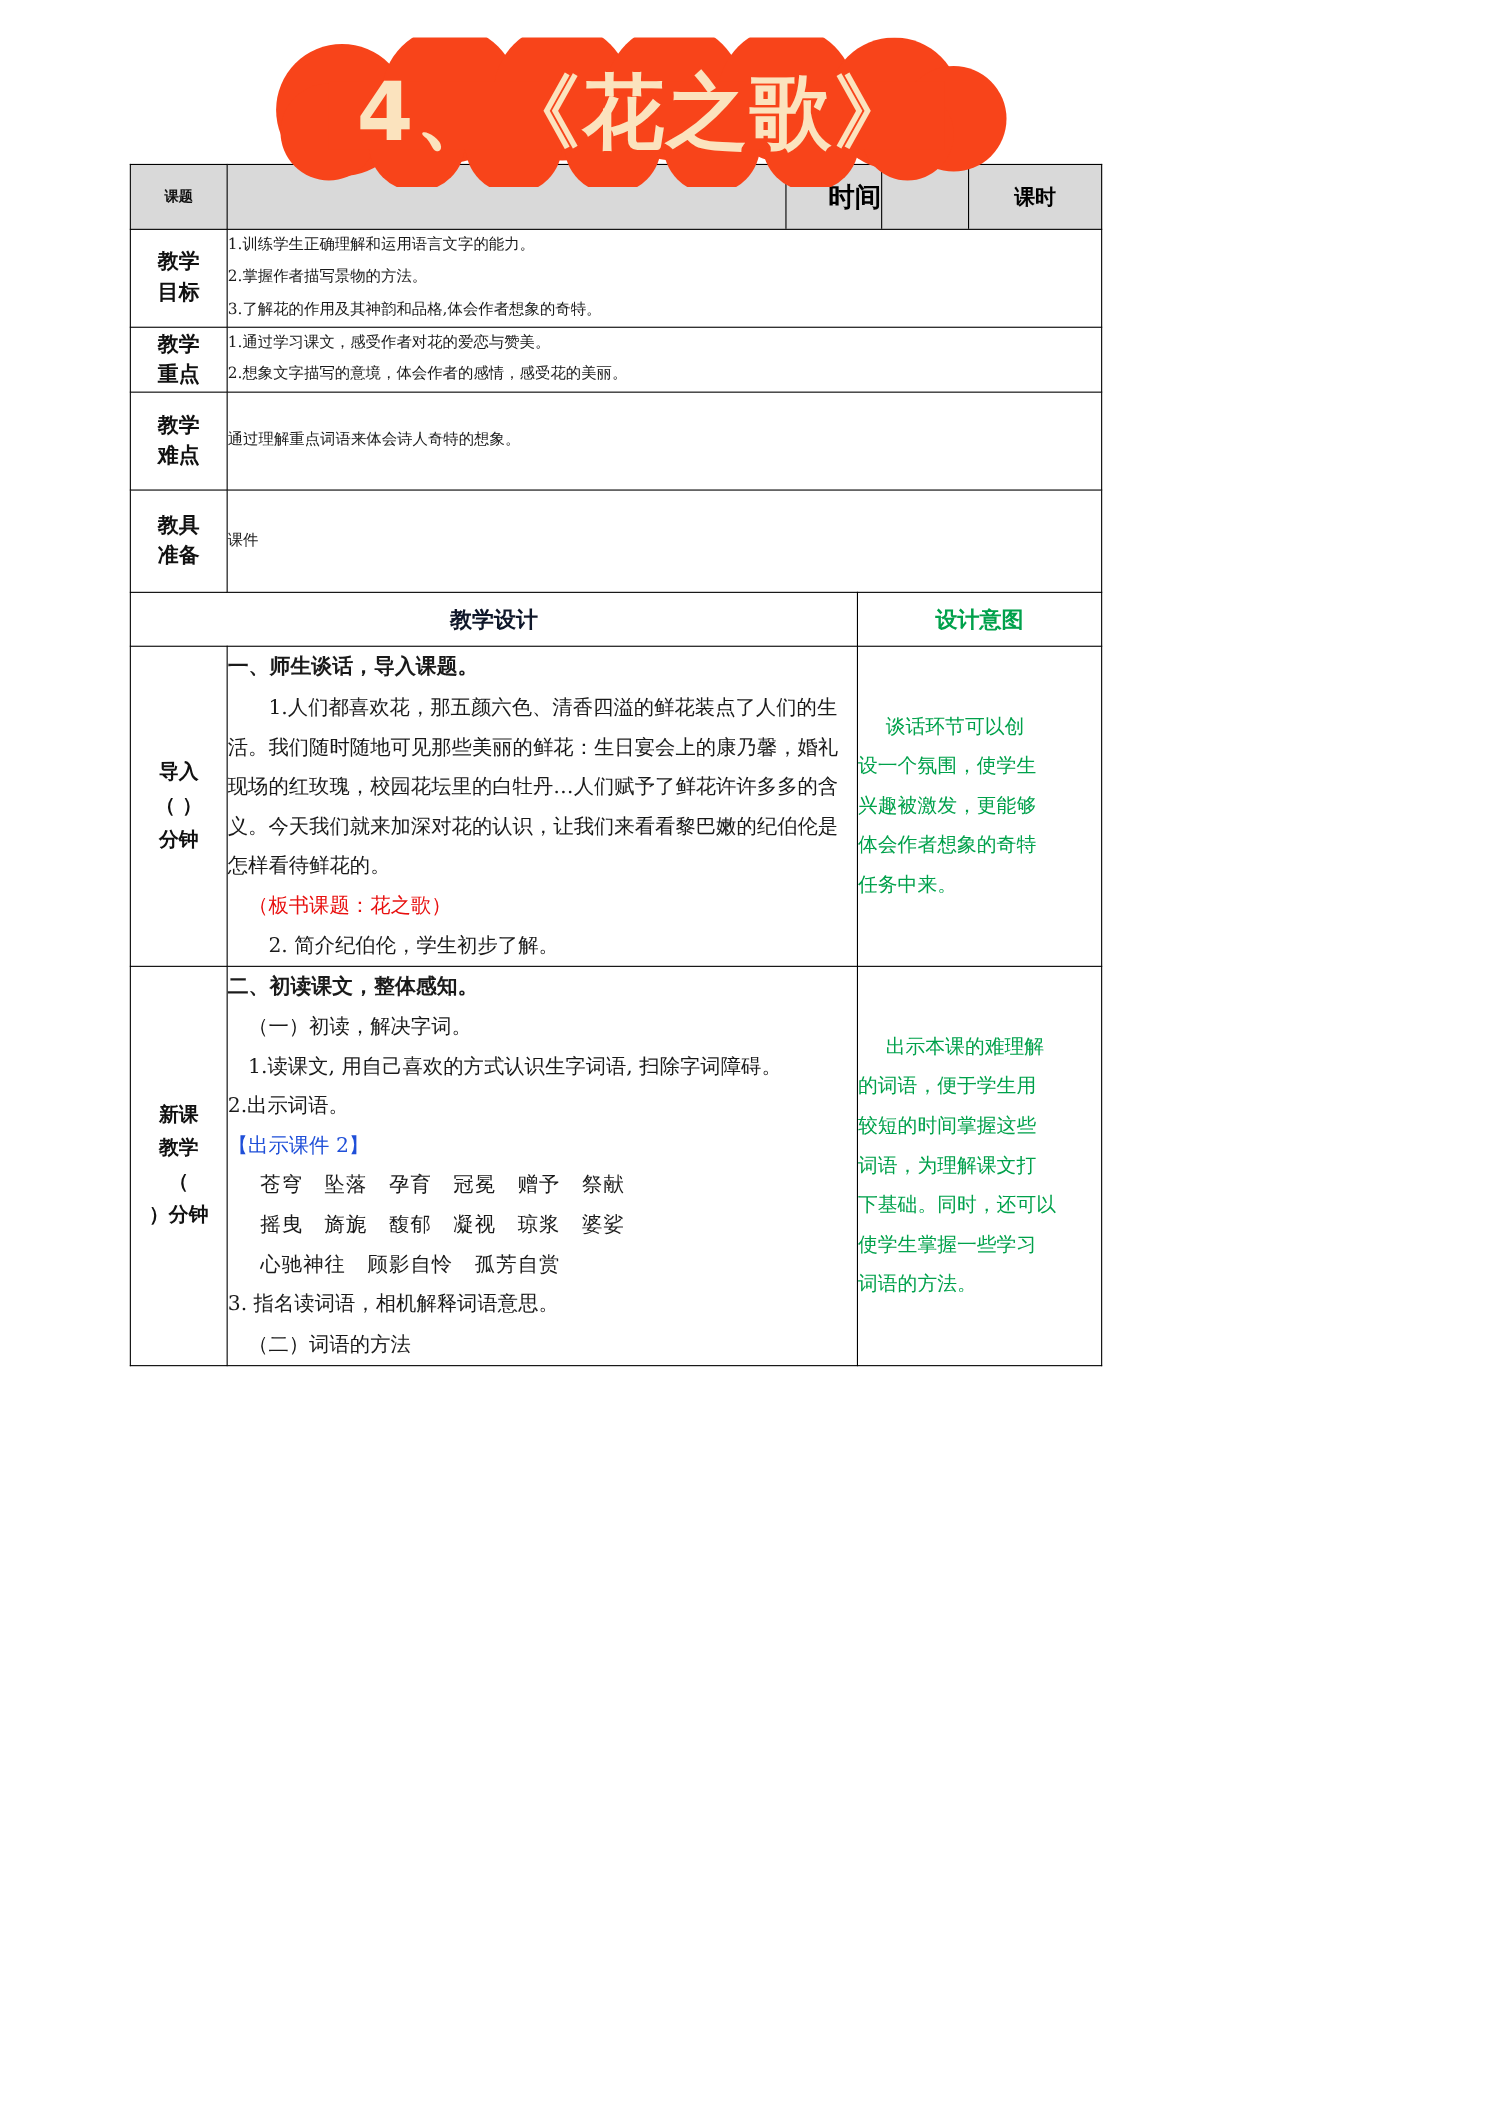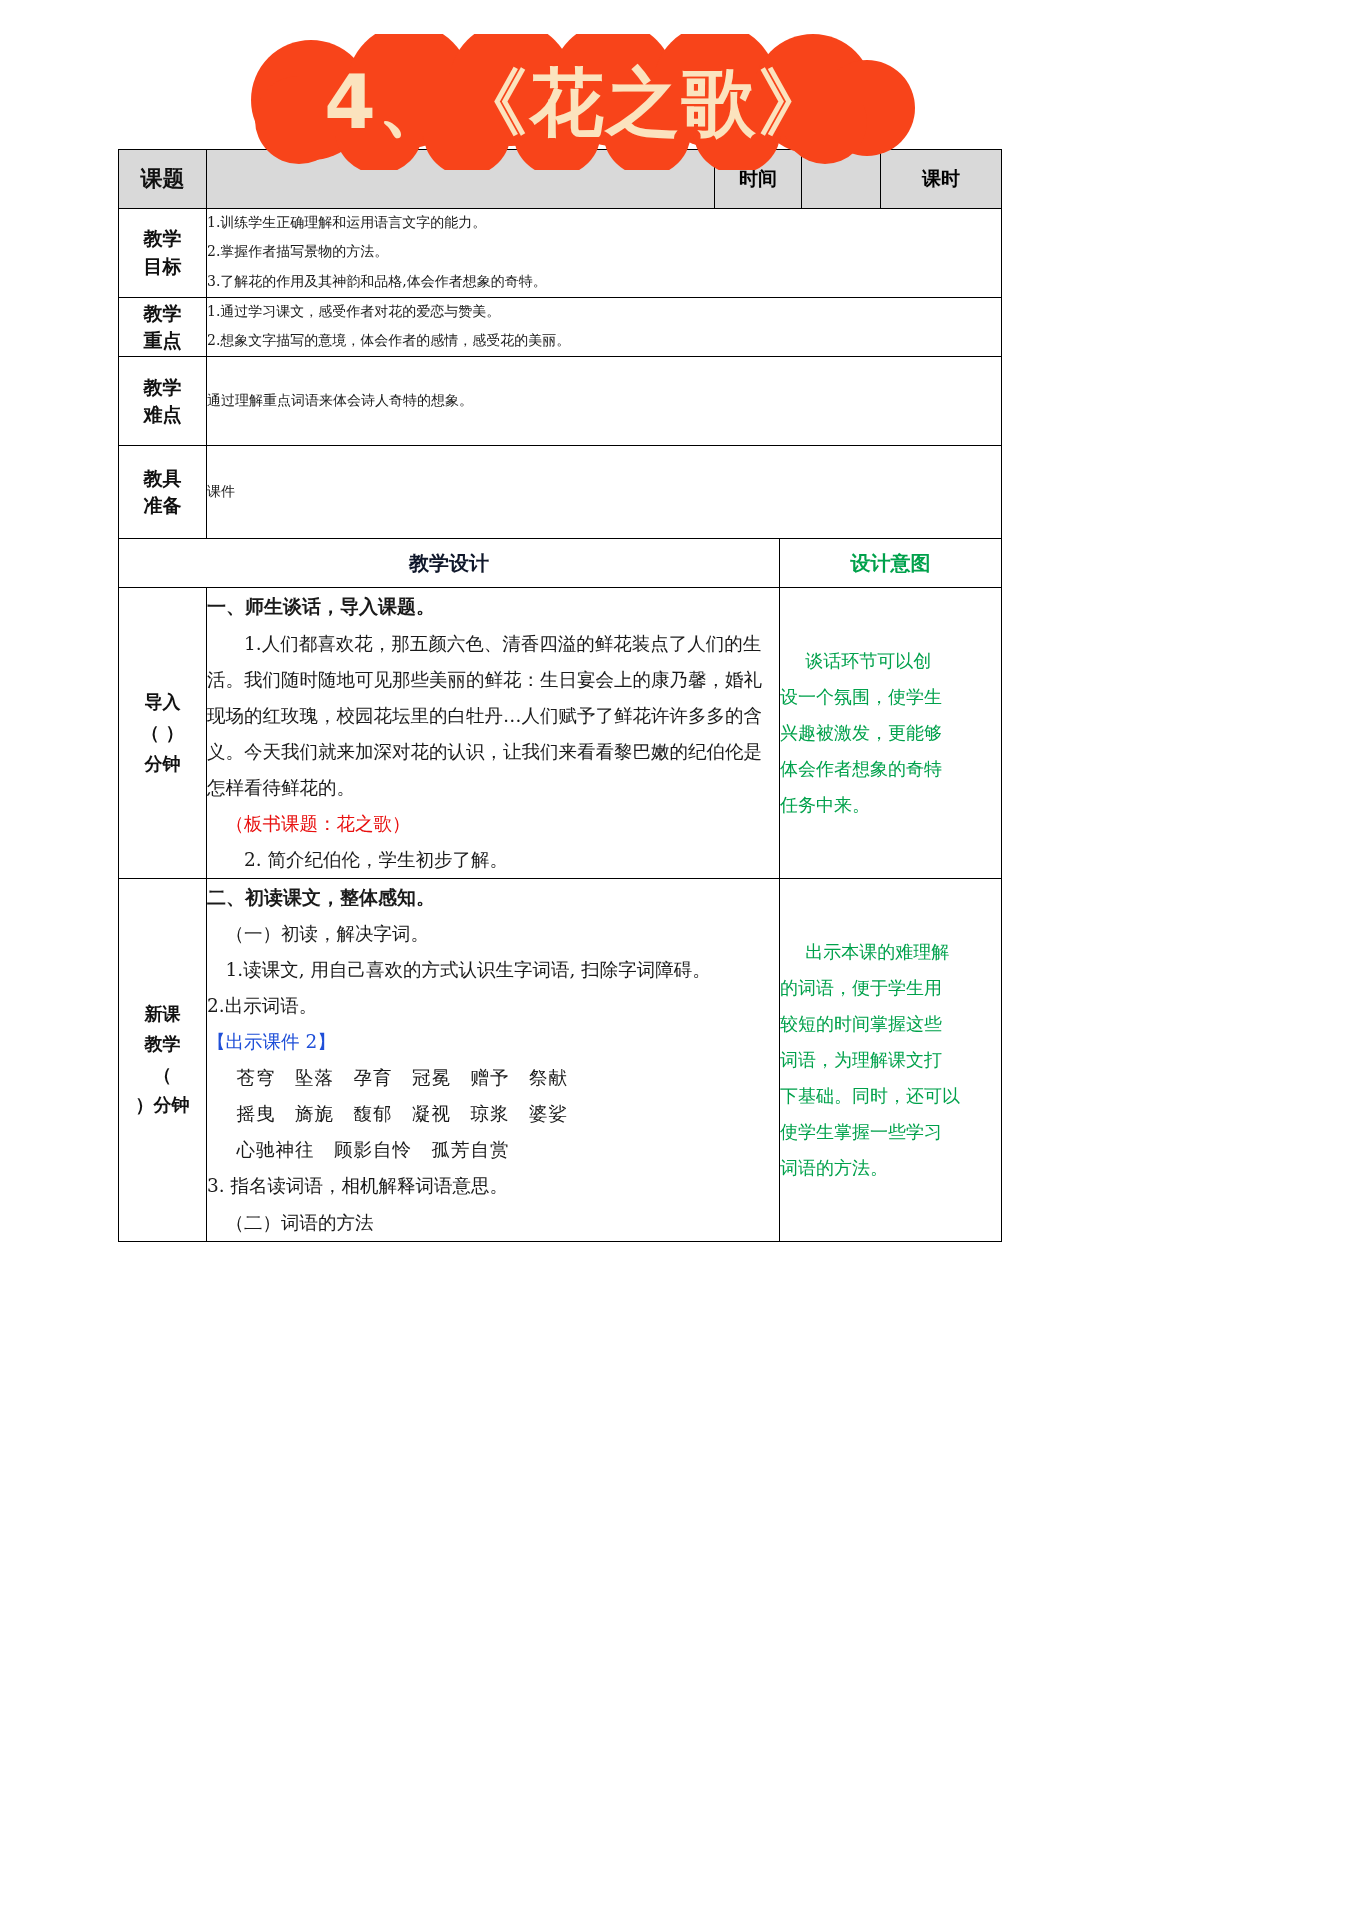--- a/index.html
+++ b/index.html
@@ -74,21 +74,21 @@
     vertical-align: middle;
     padding: 0;
   }
 
   .hdr-row td {
     background: #d9d9d9;
     height: 58px;
   }
   .hdr-label {
     text-align: center;
-    font-size: 22px;
+    font-size: 13px;
     font-weight: bold;
     color: #111;
     font-family: "DejaVu Sans", "Liberation Sans", sans-serif;
   }
 
   .rowlabel {
     width: 88px;
     text-align: center;
     font-size: 19px;
     font-weight: bold;
@@ -208,21 +208,21 @@
     </colgroup>
 
     <tbody>
         <tr class="hdr-row">
       <td class="hdr-label">课题</td>
       <td colspan="2" style="padding:0;">
         <table style="width:100%;border-collapse:collapse;table-layout:fixed;">
           <tbody>
                 <tr>
             <td style="border:none;border-right:1px solid #000;height:56px;"></td>
-            <td style="border:none;border-right:1px solid #000;width:86px;text-align:center;font-size:19px;font-weight:bold;font-family:'DejaVu Sans','Liberation Sans',sans-serif;">时间</td>
+            <td style="border:none;border-right:1px solid #000;width:86px;text-align:right;font-size:24px;font-weight:bold;font-family:'DejaVu Sans','Liberation Sans',sans-serif;">时间</td>
             <td style="border:none;border-right:1px solid #000;width:78px;"></td>
             <td style="border:none;width:120px;text-align:center;font-size:19px;font-weight:bold;font-family:'DejaVu Sans','Liberation Sans',sans-serif;">课时</td>
           </tr>
         </tbody>
             </table>
       </td>
     </tr>
 
     <tr>
       <td class="rowlabel">

